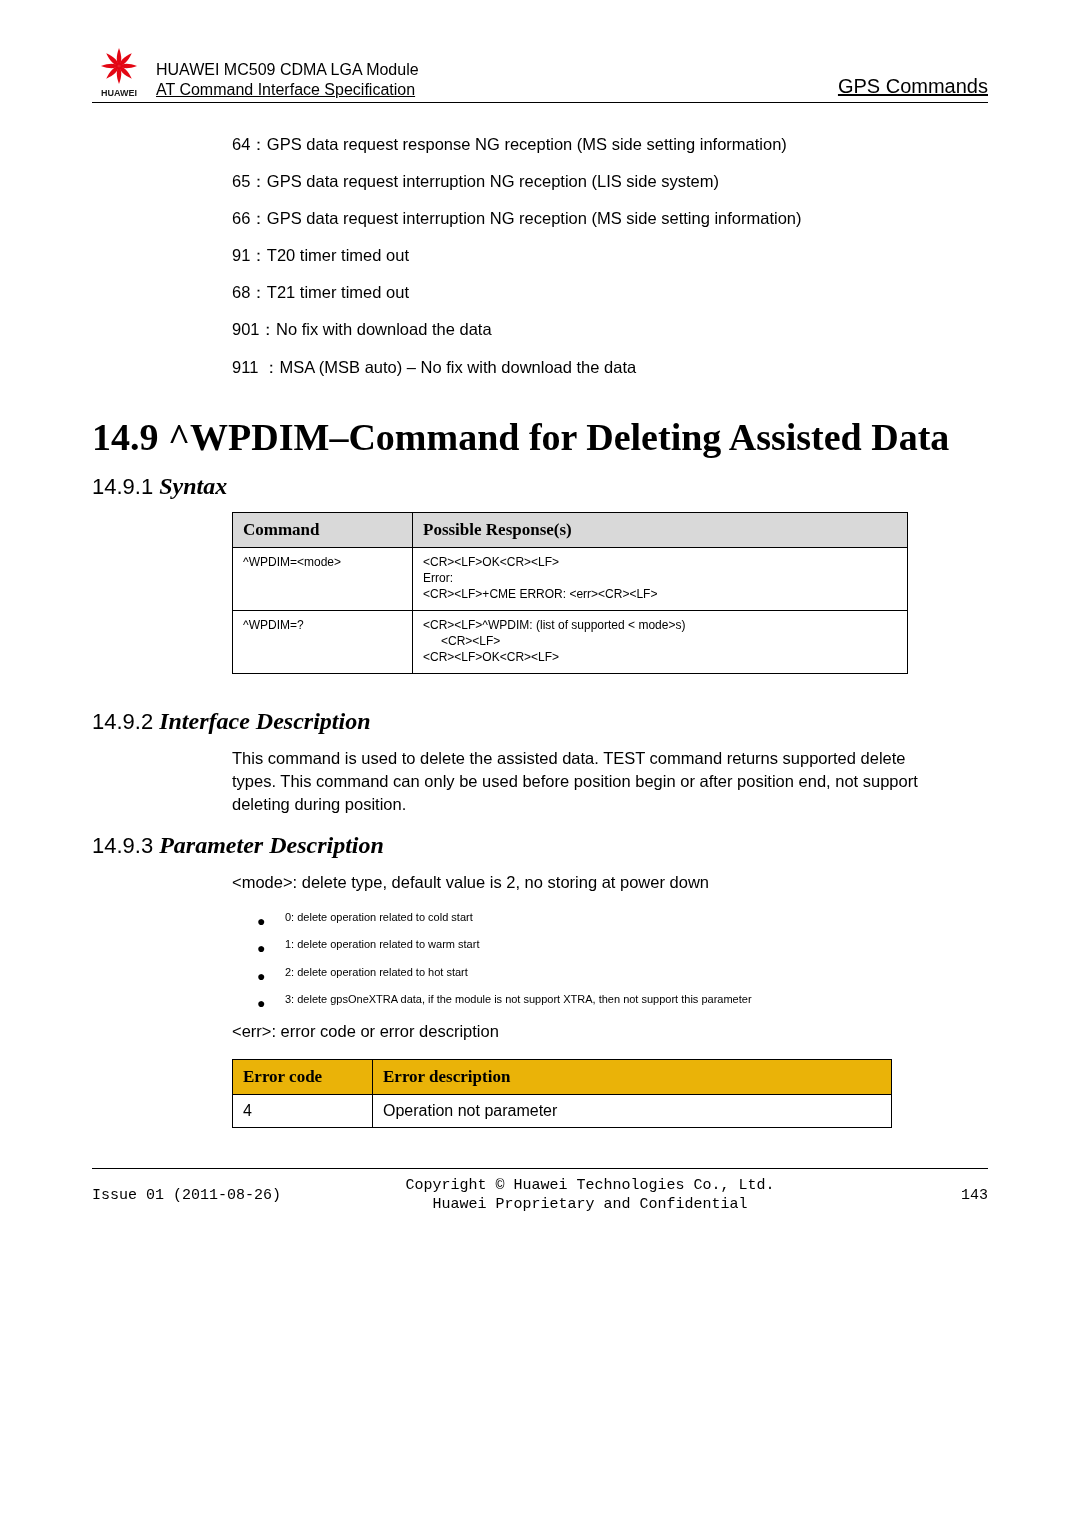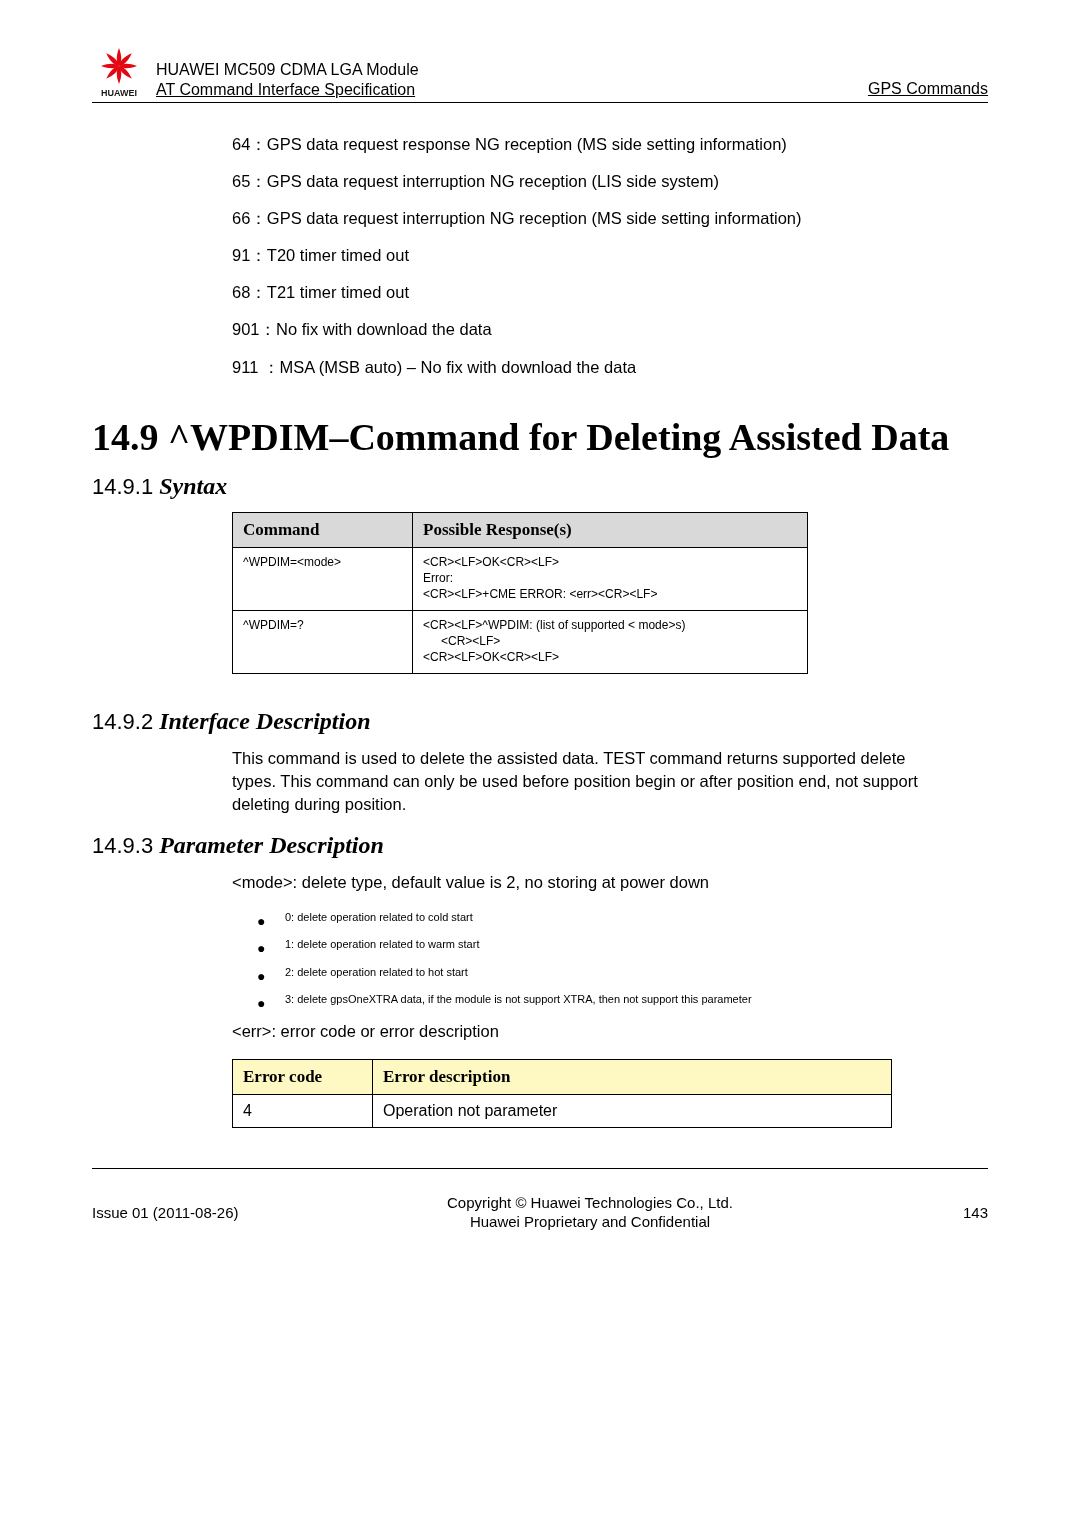--- a/index.html
+++ b/index.html
@@ -1,43 +1,43 @@
 <!DOCTYPE html>
 <html><head>
 <meta charset="utf-8">
 <style>
   * { box-sizing: border-box; margin: 0; padding: 0; }
   html, body { width: 1080px; font-family: Arial, "Helvetica Neue", sans-serif; color: #000; background: #fff; }
   .page { width: 1080px; min-height: 1527px; padding: 44px 92px 36px 92px; position: relative; }
   .top-row { display: flex; align-items: flex-end; }
   .logo { width: 54px; height: 54px; margin-right: 10px; margin-bottom: 2px; }
   .doc-titles { flex: 1; font-size: 16px; line-height: 1.25; }
-  .gps-label { font-size: 16px; margin-left: auto; padding-bottom: 2px; }
+  .gps-label { font-size: 20px; margin-left: auto; padding-bottom: 2px; }
   .hr-line { border: none; border-top: 1px solid #000; margin-top: 2px; margin-bottom: 30px; }
   .ul-span { text-decoration: underline; }
   .indent-block { margin-left: 140px; margin-right: 50px; }
   .indent-block p { font-size: 16.5px; margin-bottom: 14px; line-height: 1.4; }
   h2.section-title { font-family: "Book Antiqua", Palatino, serif; font-weight: bold; font-size: 38px; margin-top: 36px; margin-bottom: 14px; }
   h3.subsection-title { font-family: "Book Antiqua", Palatino, serif; font-size: 24px; margin-bottom: 12px; }
   h3.subsection-title .num { font-family: Arial, sans-serif; font-size: 22px; font-weight: normal; margin-right: 6px; }
   h3.subsection-title .txt { font-weight: bold; font-style: italic; }
-  table.cmd-table { border-collapse: collapse; width: 576px; margin-left: 140px; margin-bottom: 34px; }
+  table.cmd-table { border-collapse: collapse; width: 676px; margin-left: 140px; margin-bottom: 34px; }
   table.cmd-table th, table.cmd-table td { border: 1px solid #000; padding: 7px 10px; font-size: 12px; text-align: left; vertical-align: top; }
   table.cmd-table th { background: #d9d9d9; font-family: "Book Antiqua", Palatino, serif; font-weight: bold; font-size: 17px; }
   table.cmd-table td.col1 { width: 180px; }
   .desc-text { margin-left: 140px; margin-right: 50px; font-size: 16.5px; line-height: 1.4; margin-bottom: 16px; }
   ul.bullets { margin-left: 165px; margin-right: 50px; list-style: none; }
   ul.bullets li { font-size: 11px; line-height: 1.4; margin-bottom: 12px; position: relative; padding-left: 28px; }
   ul.bullets li::before { content: "\25CF"; position: absolute; left: 0; top: 2px; font-size: 14px; }
   table.err-table { border-collapse: collapse; width: 660px; margin-left: 140px; margin-top: 2px; margin-bottom: 40px; }
   table.err-table th, table.err-table td { border: 1px solid #000; padding: 7px 10px; font-size: 16px; text-align: left; vertical-align: top; }
-  table.err-table th { background: #fef9c3; font-family: "Book Antiqua", Palatino, serif; font-weight: bold; font-size: 17px; }
+  table.err-table th { background: #eab308; font-family: "Book Antiqua", Palatino, serif; font-weight: bold; font-size: 17px; }
   table.err-table th.c1, table.err-table td.c1 { width: 140px; }
   .footer-line { border: none; border-top: 1px solid #000; margin-top: 30px; }
-  .footer-row { display: flex; align-items: center; margin-top: 24px; font-size: 15px; }
+  .footer-row { display: flex; align-items: center; margin-top: 7px; font-size: 15px; font-family: Liberation Mono, monospace; }
   .footer-left { width: 200px; }
   .footer-center { flex: 1; text-align: center; line-height: 1.3; }
   .footer-right { width: 100px; text-align: right; }
   .cell-lines div { margin-bottom: 2px; }
   .cell-lines div.indent { margin-left: 18px; }
 </style>
 </head>
 <body>
 
 <div class="page">

